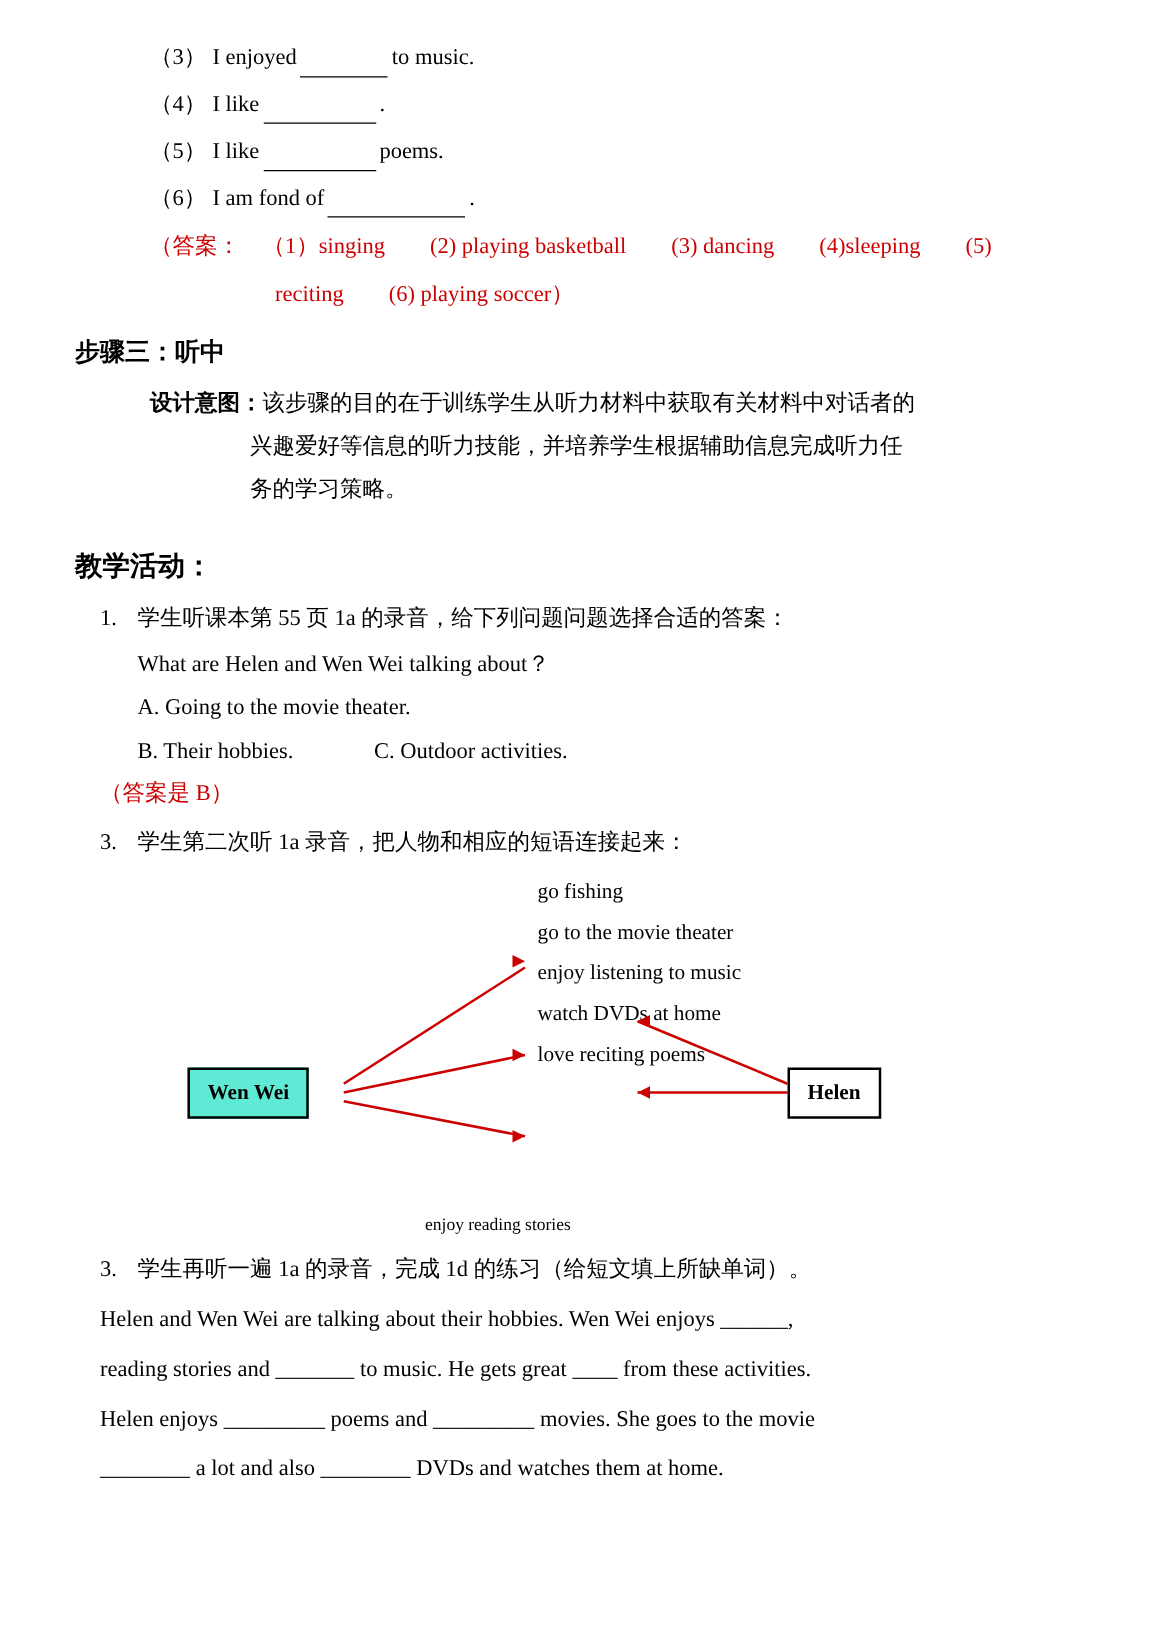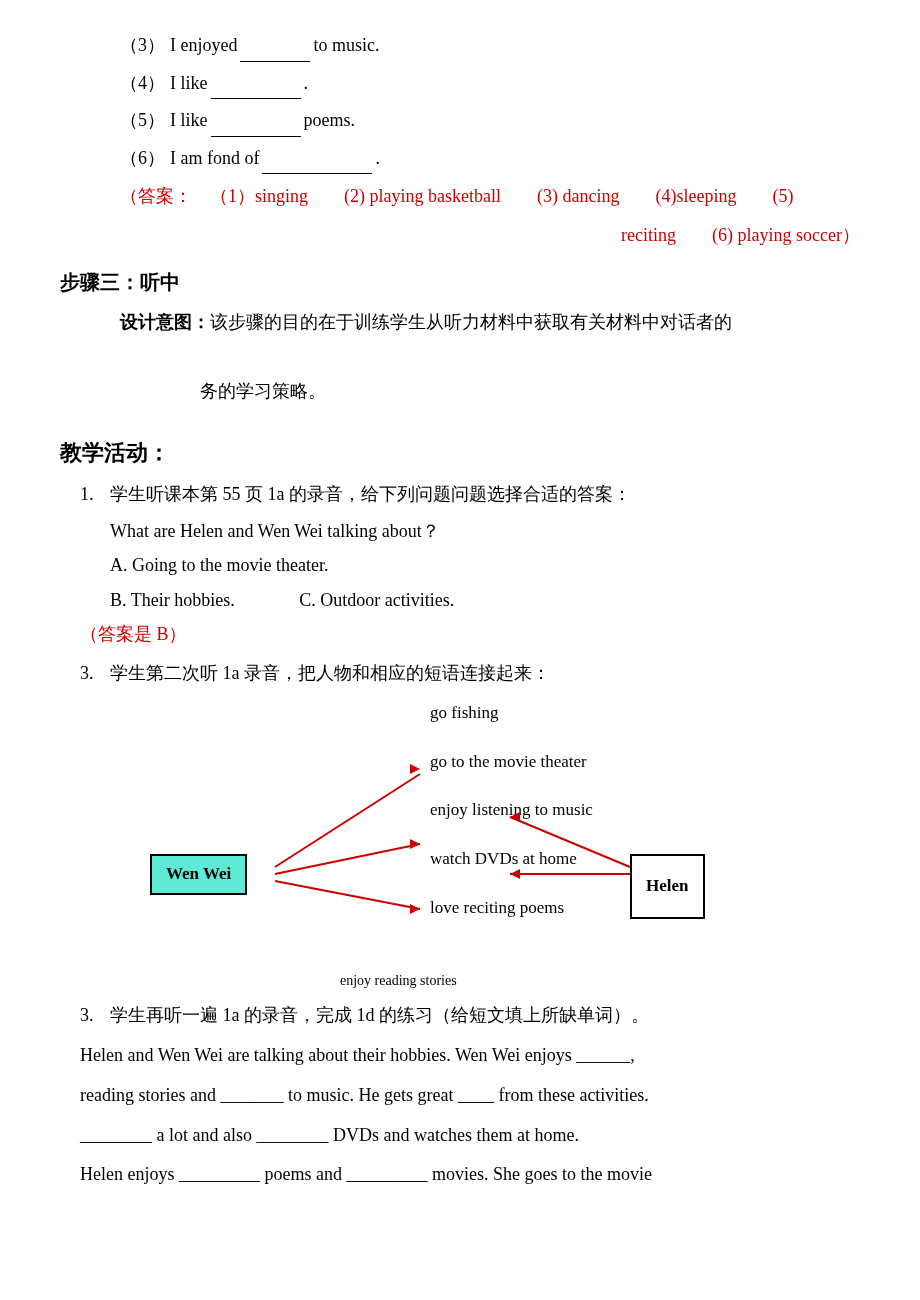--- a/index.html
+++ b/index.html
@@ -86,42 +86,42 @@
       width: 700px;
       height: 260px;
       margin: 10px auto 10px 60px;
     }
     .diagram-phrases {
       position: absolute;
       left: 310px;
       top: 0;
       display: flex;
       flex-direction: column;
-      gap: 20px;
+      gap: 4px;
     }
     .phrase-item {
       font-size: 17px;
       line-height: 1.7;
     }
     .box-wenwei {
       position: absolute;
       left: 30px;
       top: 155px;
       border: 2px solid #000;
       padding: 4px 14px;
       font-weight: bold;
       font-size: 17px;
       background: #5eead4;
     }
     .box-helen {
       position: absolute;
       left: 510px;
       top: 155px;
       border: 2px solid #000;
-      padding: 16px 14px;
+      padding: 4px 14px;
       font-weight: bold;
       font-size: 17px;
       background: #fff;
     }
     
     .arrows-svg {
       position: absolute;
       top: 0;
       left: 0;
       width: 100%;
@@ -169,29 +169,29 @@
 <div class="item-line">
   <span class="item-num">（6）</span>
   <span>I am fond of</span>
   <span class="blank blank-xwide">&nbsp;&nbsp;&nbsp;&nbsp;&nbsp;&nbsp;&nbsp;&nbsp;&nbsp;&nbsp;&nbsp;</span>
   <span>.</span>
 </div>
 
 <div class="answer-line">
   <span>（答案：　（1）singing　　(2) playing basketball　　(3) dancing　　(4)sleeping　　(5)</span>
 </div>
-<div class="answer-line" style="padding-left:160px;text-align:right;">
+<div class="answer-line" style="padding-left:160px;">
   <span>reciting　　(6) playing soccer）</span>
 </div>
 
 <div class="section-title">步骤三：听中</div>
 
 <div class="design-block">
   <span class="bold">设计意图：</span><span>该步骤的目的在于训练学生从听力材料中获取有关材料中对话者的</span><br>
-  <br>
+  <span style="padding-left:80px;">兴趣爱好等信息的听力技能，并培养学生根据辅助信息完成听力任</span><br>
   <span style="padding-left:80px;">务的学习策略。</span>
 </div>
 
 <div class="activity-title">教学活动：</div>
 
 <div class="activity-item">
   <span class="activity-num">1.</span>
   <span class="activity-content">学生听课本第 55 页 1a 的录音，给下列问题问题选择合适的答案：</span>
 </div>
 <div class="sub-line" style="padding-left:50px;">What are Helen and Wen Wei talking about？</div>
@@ -244,15 +244,15 @@
 <div class="enjoy-reading-line">enjoy reading stories</div>
 
 <div class="activity-item">
   <span class="activity-num">3.</span>
   <span class="activity-content">学生再听一遍 1a 的录音，完成 1d 的练习（给短文填上所缺单词）。</span>
 </div>
 
 <div class="fill-paragraph">
   <p>Helen and Wen Wei are talking about their hobbies. Wen Wei enjoys ______,</p>
   <p>reading stories and _______ to music. He gets great ____ from these activities.</p>
+  <p>Helen enjoys _________ poems and _________ movies. She goes to the movie</p>
   <p>________ a lot and also ________ DVDs and watches them at home.</p>
-  <p>Helen enjoys _________ poems and _________ movies. She goes to the movie</p>
 </div>
 
 </body></html>

